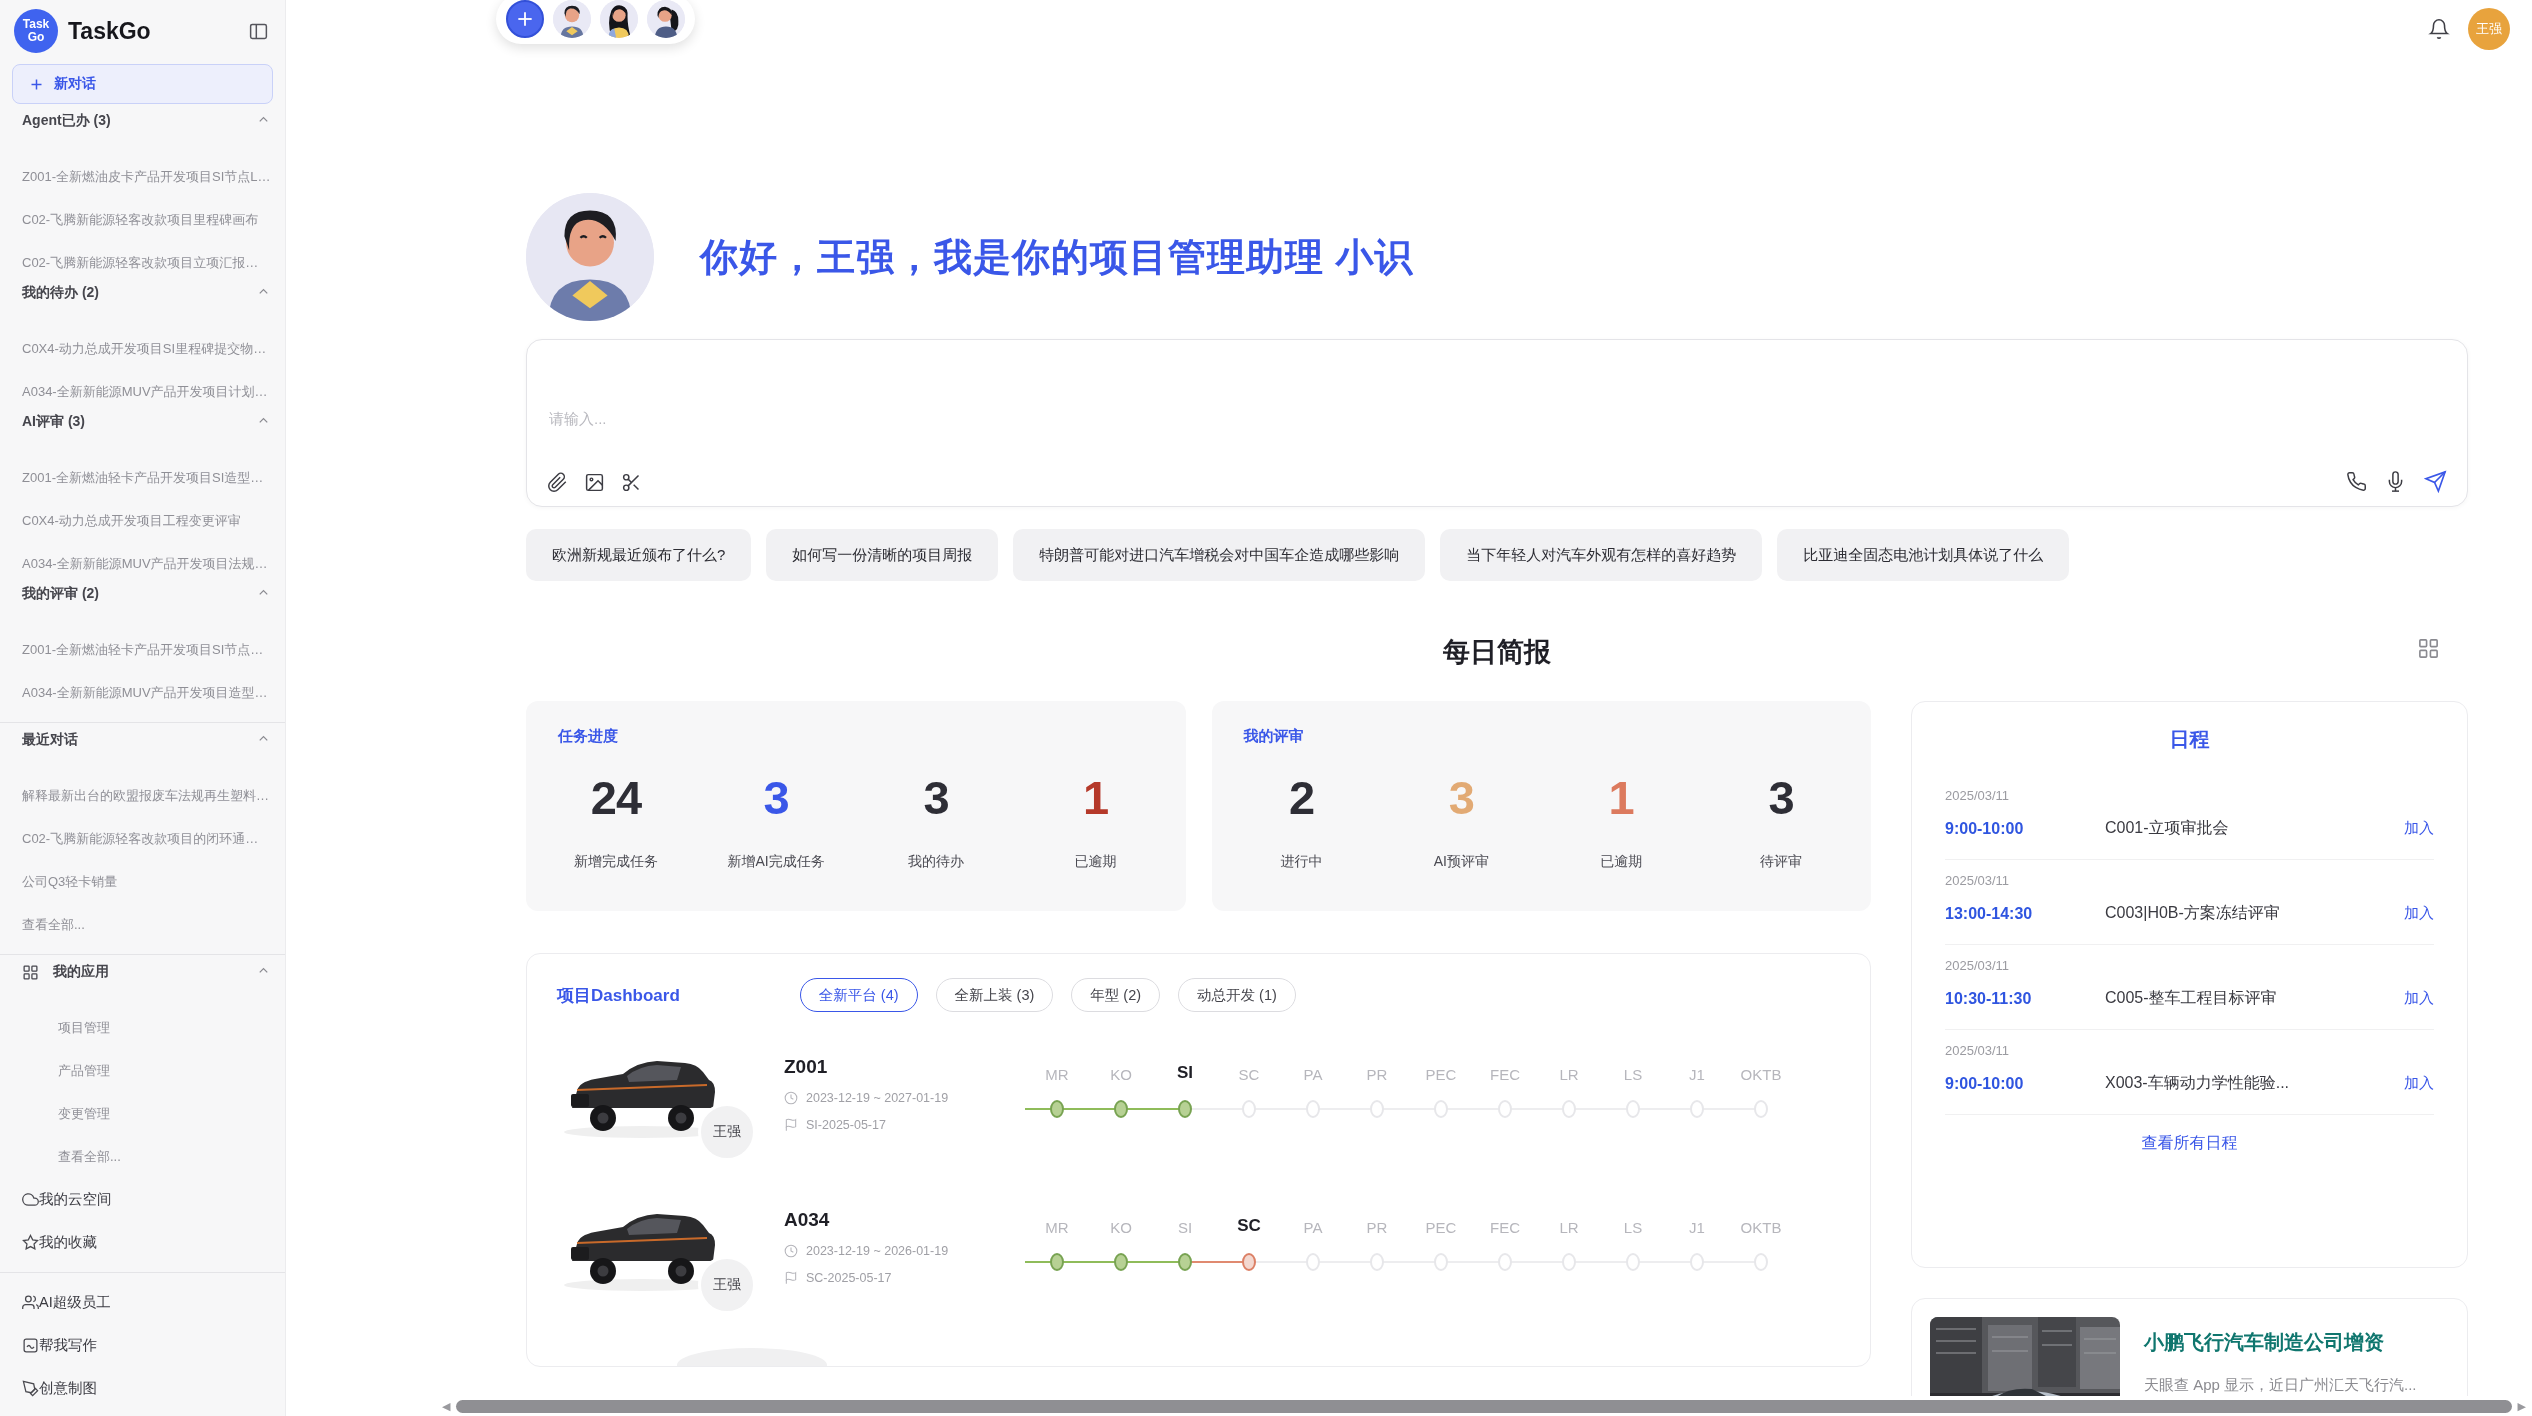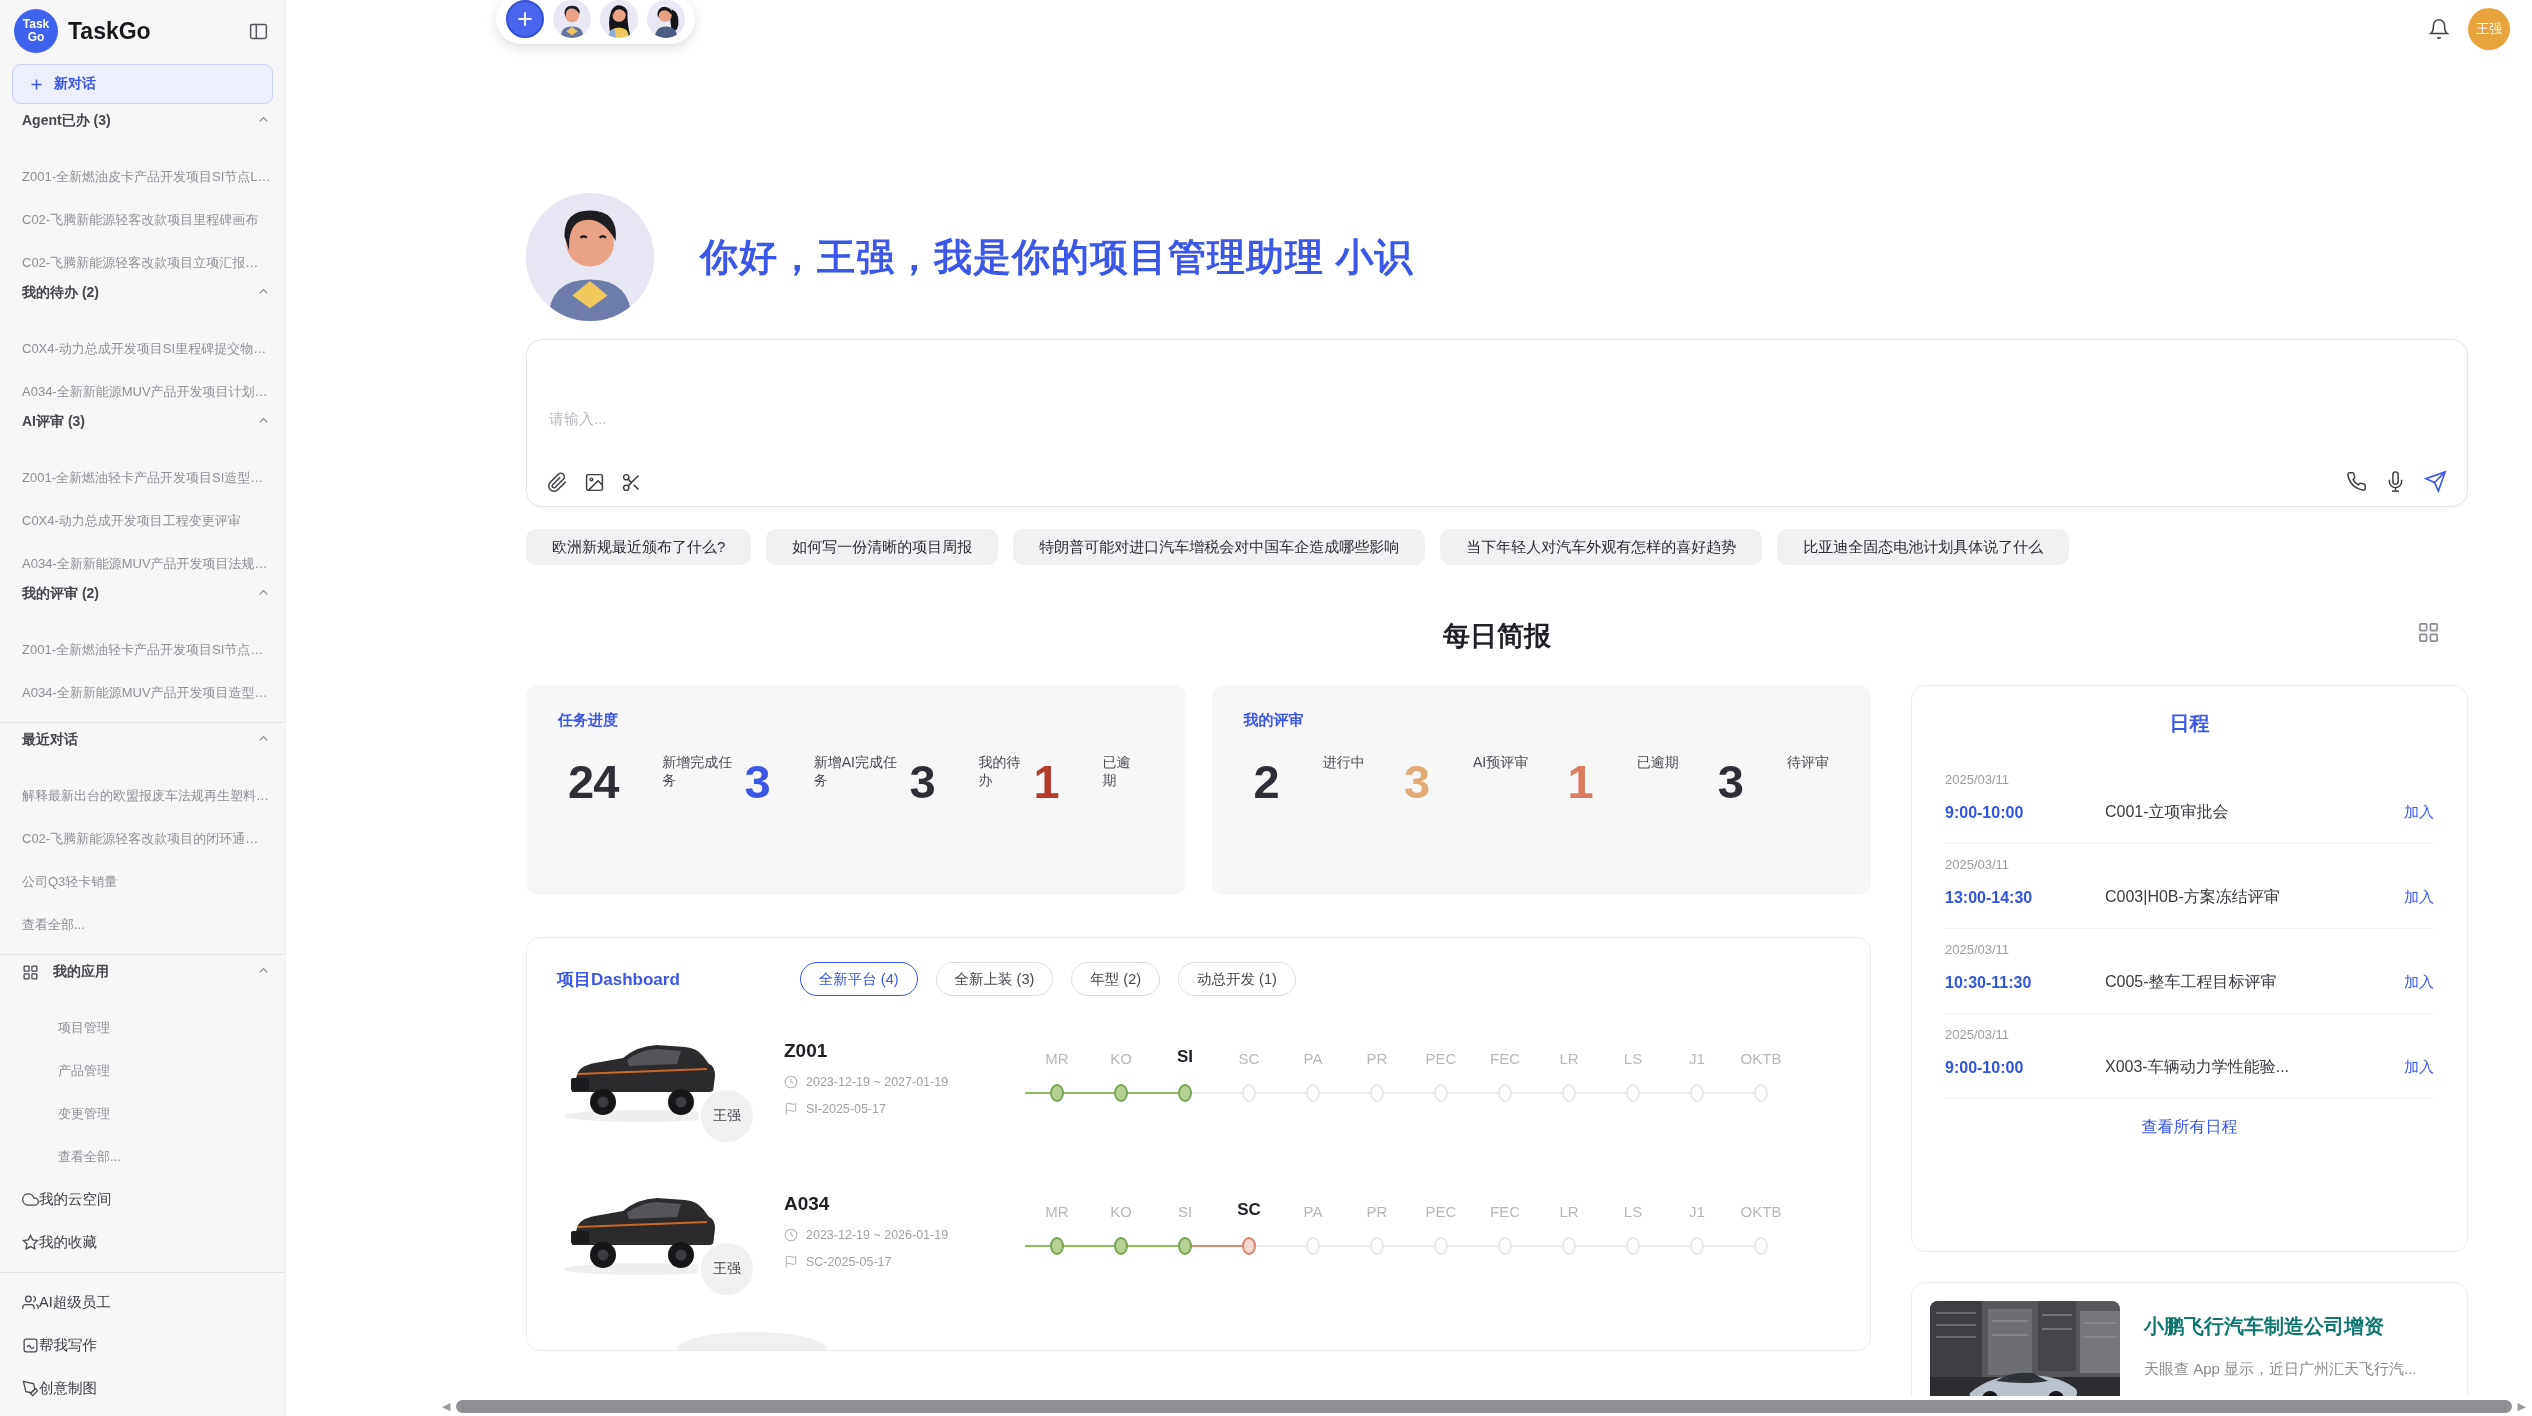--- a/index.html
+++ b/index.html
@@ -53,36 +53,36 @@
 
   .composer{margin-top:18px;height:168px;border:1px solid #e4e4e8;border-radius:16px;position:relative;
     box-shadow:0 1px 5px rgba(0,0,0,.04);cursor:text;background:#fff}
   .composer-ph{position:absolute;left:22px;top:70px;color:#b9b9bf;font-size:15px}
   .comp-left{position:absolute;left:20px;bottom:13px;display:flex;gap:16px;align-items:center}
   .comp-right{position:absolute;right:20px;bottom:13px;display:flex;gap:18px;align-items:center}
   .cicon{color:#3c3c43;cursor:pointer}
   .cicon.blue{color:#3a57e8}
 
   .chips{margin-top:22px;display:flex;gap:15px}
-  .chip{background:#f1f1f3;border-radius:10px;height:36px;display:flex;align-items:center;
+  .chip{background:#f1f1f3;border-radius:10px;height:52px;display:flex;align-items:center;
     padding:0 26px;font-size:15px;color:#2c2c33;white-space:nowrap;cursor:pointer}
 
   .brief-head{margin-top:48px;position:relative;height:46px;display:flex;align-items:center;justify-content:center}
   .brief-title{font-size:27px;font-weight:700;color:#1f1f26}
   .brief-grid{position:absolute;right:28px;top:8px;color:#8a8a90;cursor:pointer}
 
   .cols{margin-top:26px;display:flex;gap:40px}
   .left-col{width:1345px;flex-shrink:0}
   .right-col{flex:1}
 
   .stat-row{display:flex;gap:26px}
   .stat-card{flex:1;background:#f7f7f8;border-radius:12px;height:210px;padding:26px 32px}
   .stat-card-title{color:#3a57e8;font-size:15px;font-weight:600}
   .stats{display:flex;justify-content:space-between;padding:0 10px;margin-top:24px}
-  .stat{display:flex;flex-direction:row;gap:44px;min-width:96px}
+  .stat{display:flex;flex-direction:column;align-items:center;gap:28px;min-width:96px}
   .stat-val{font-size:47px;font-weight:600;letter-spacing:-1px}
   .stat-label{font-size:14px;color:#4a4a52}
 
   .dash-card{margin-top:42px;border:1px solid #ececef;border-radius:14px;height:414px;
     padding:24px 30px;overflow:hidden;position:relative;background:#fff}
   .dash-head{display:flex;align-items:center}
   .dash-title{color:#3a57e8;font-size:17px;font-weight:600}
   .tabs{display:flex;gap:18px;margin-left:120px}
   .tab{height:34px;padding:0 18px;border-radius:17px;border:1px solid #dcdce0;background:#fff;
     font-size:14.5px;color:#45454c;display:flex;align-items:center;cursor:pointer;white-space:nowrap}

